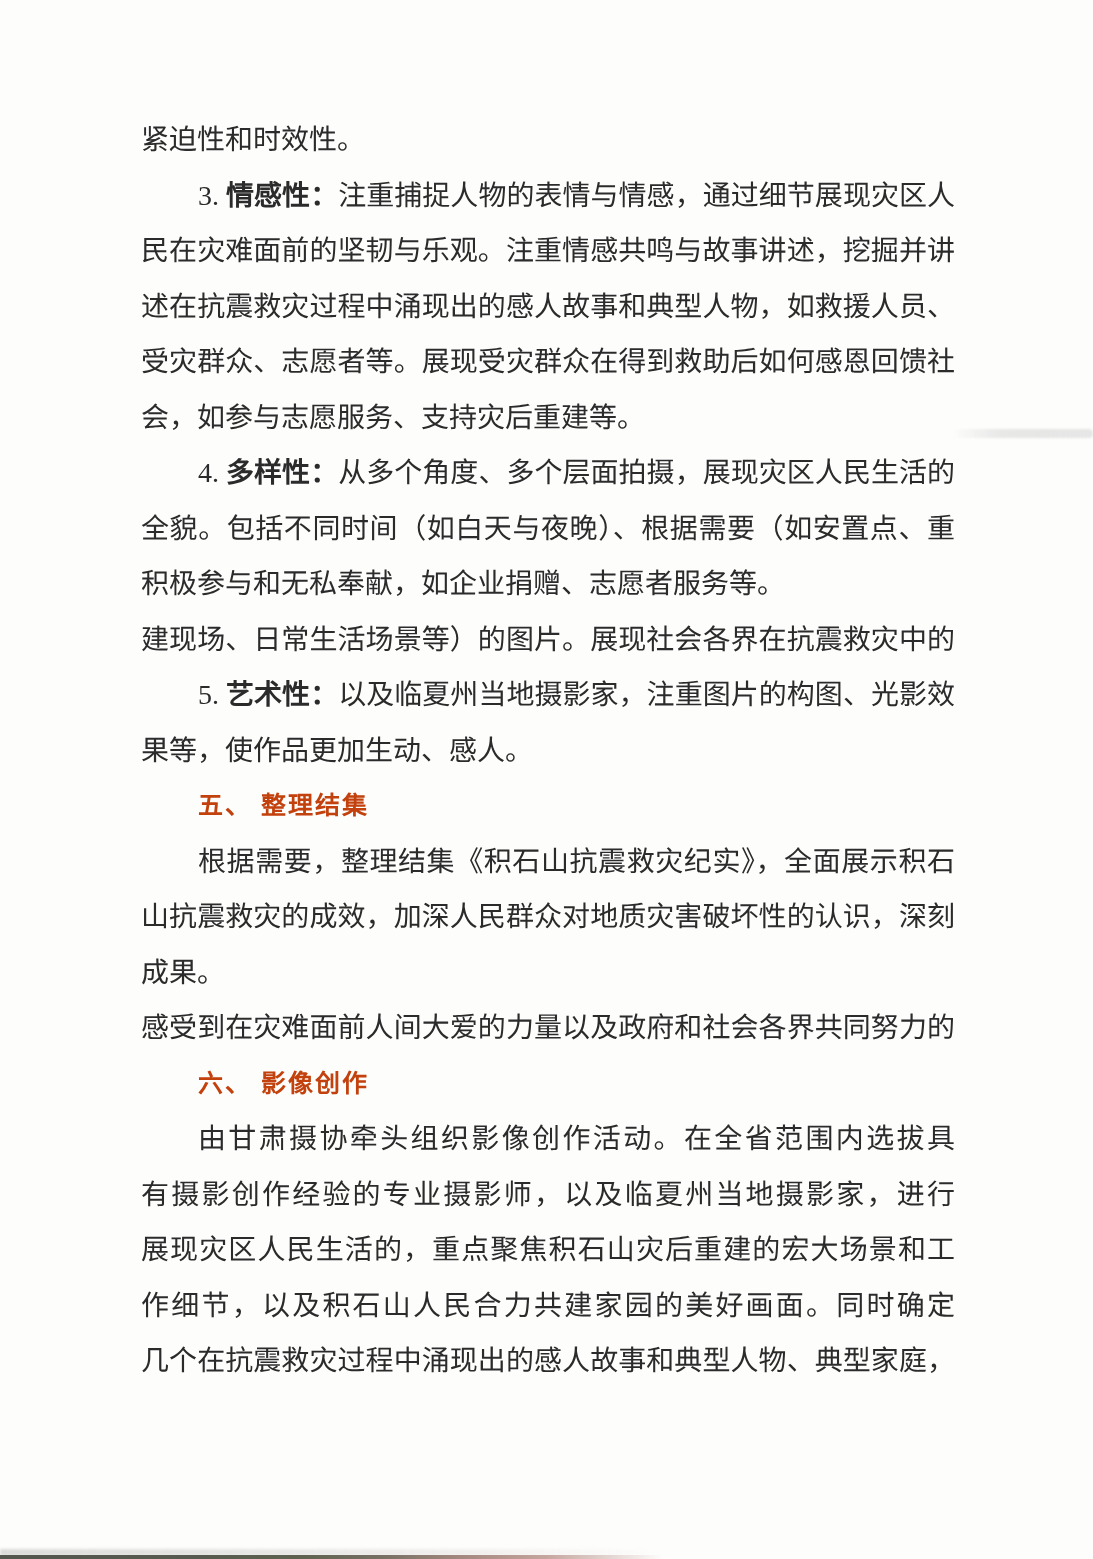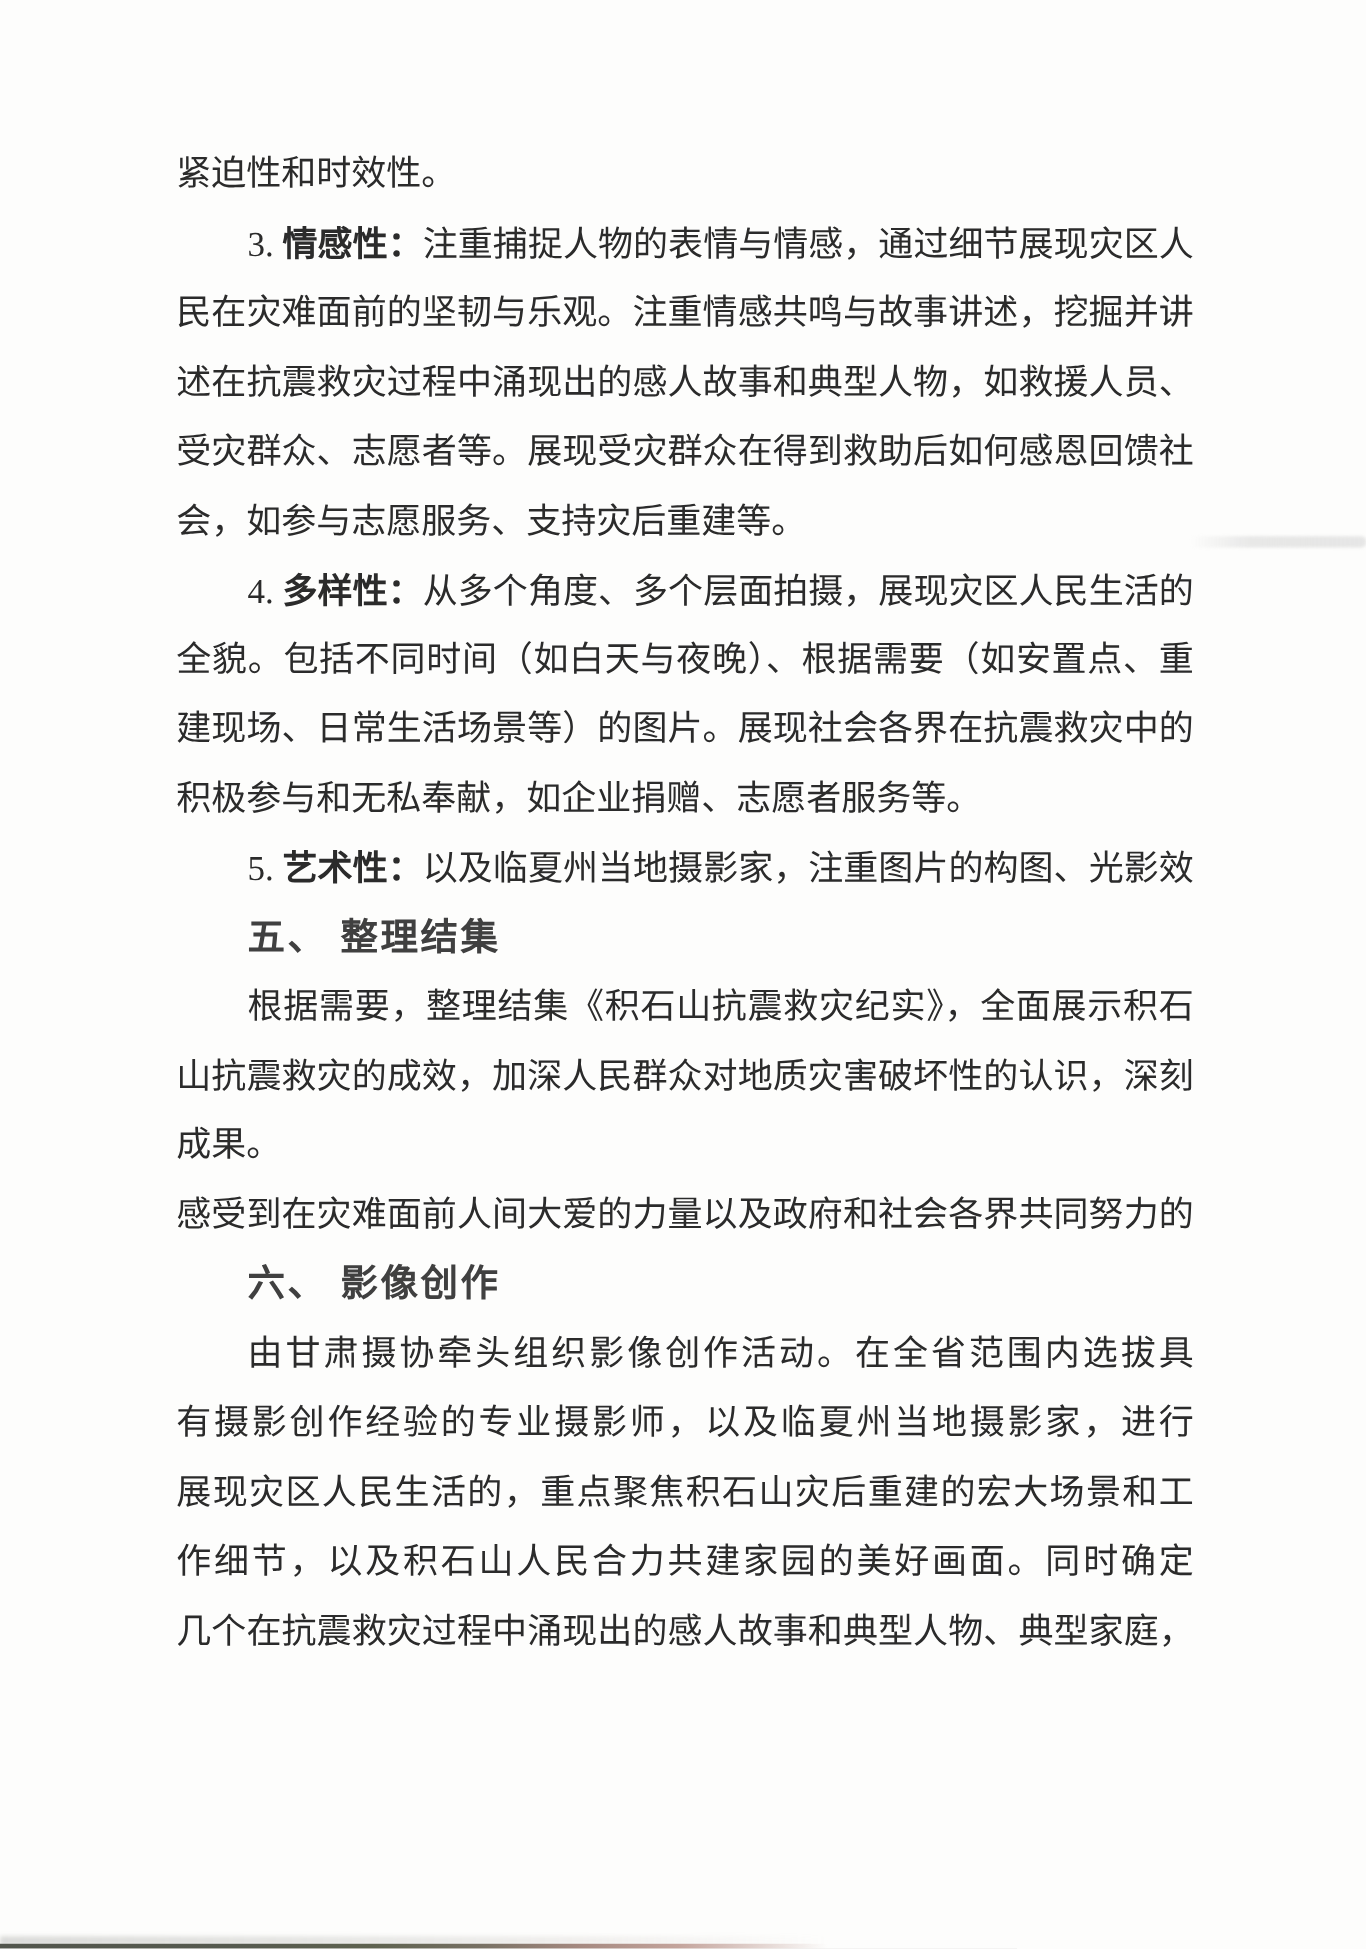--- a/index.html
+++ b/index.html
@@ -34,24 +34,24 @@
     text-align: justify;
     text-align-last: justify;
     text-justify: inter-character;
   }
   .line.indent {
     text-indent: 57px;
   }
   .line.heading {
     font-family: "Liberation Sans", sans-serif;
     font-weight: 700;
-    font-size: 30px;
+    font-size: 25px;
     letter-spacing: 2px;
     text-indent: 57px;
-    color: #404040;
+    color: #c2410c;
   }
   .b {
     font-weight: 700;
     font-family: "Liberation Sans", sans-serif;
     margin-top: 12px;
   }
   
   .smudge {
     position: absolute;
     left: 952px;
@@ -102,23 +102,24 @@
 <div class="page">
   <div class="doc" style="color: rgb(43, 43, 43);">
       <div class="line"><span>紧迫性和时效性。</span></div>
       <div class="line indent justify"><span>3. </span><span class="b">情感性：</span><span>注重捕捉人物的表情与情感，通过细节展现灾区人</span></div>
       <div class="line justify"><span>民在灾难面前的坚韧与乐观。注重情感共鸣与故事讲述，挖掘并讲</span></div>
       <div class="line justify"><span>述在抗震救灾过程中涌现出的感人故事和典型人物，如救援人员、</span></div>
       <div class="line justify"><span>受灾群众、志愿者等。展现受灾群众在得到救助后如何感恩回馈社</span></div>
       <div class="line"><span>会，如参与志愿服务、支持灾后重建等。</span></div>
       <div class="line indent justify"><span>4. </span><span class="b">多样性：</span><span>从多个角度、多个层面拍摄，展现灾区人民生活的</span></div>
       <div class="line justify"><span>全貌。包括不同时间（如白天与夜晚）、根据需要（如安置点、重</span></div>
+      <div class="line"><span>积极参与和无私奉献，如企业捐赠、志愿者服务等。</span></div>
       <div class="line justify"><span>建现场、日常生活场景等）的图片。展现社会各界在抗震救灾中的</span></div>
-      <div class="line"><span>积极参与和无私奉献，如企业捐赠、志愿者服务等。</span></div>
       <div class="line indent justify"><span>5. </span><span class="b">艺术性：</span><span>以及临夏州当地摄影家，注重图片的构图、光影效</span></div>
+      <div class="line"><span>果等，使作品更加生动、感人。</span></div>
       <div class="line heading"><span class="b">五、 整理结集</span></div>
       <div class="line indent justify"><span>根据需要，整理结集《积石山抗震救灾纪实》，全面展示积石</span></div>
       <div class="line justify"><span>山抗震救灾的成效，加深人民群众对地质灾害破坏性的认识，深刻</span></div>
       <div class="line"><span>成果。</span></div>
       <div class="line justify"><span>感受到在灾难面前人间大爱的力量以及政府和社会各界共同努力的</span></div>
       <div class="line heading"><span class="b">六、 影像创作</span></div>
       <div class="line indent justify"><span>由甘肃摄协牵头组织影像创作活动。在全省范围内选拔具</span></div>
       <div class="line justify"><span>有摄影创作经验的专业摄影师，以及临夏州当地摄影家，进行</span></div>
       <div class="line justify"><span>展现灾区人民生活的，重点聚焦积石山灾后重建的宏大场景和工</span></div>
       <div class="line justify"><span>作细节，以及积石山人民合力共建家园的美好画面。同时确定</span></div>

